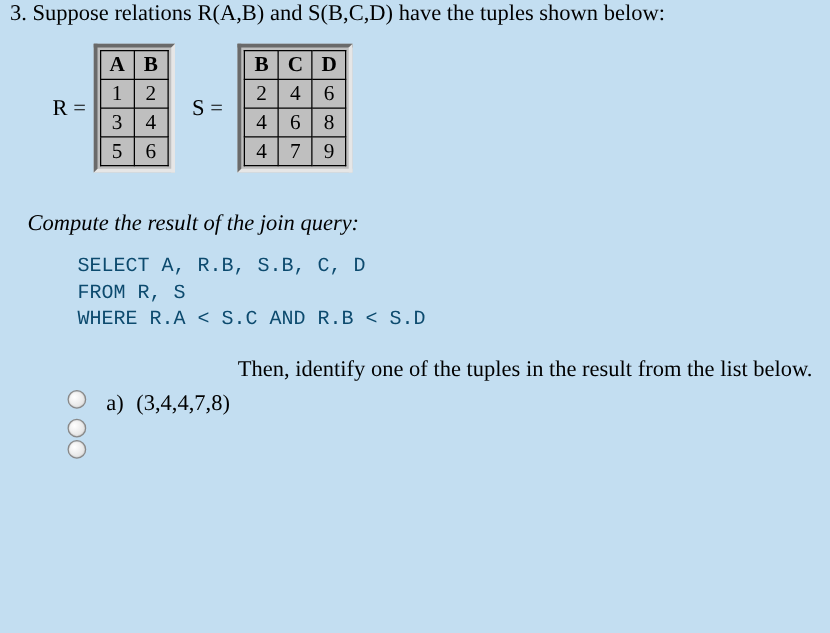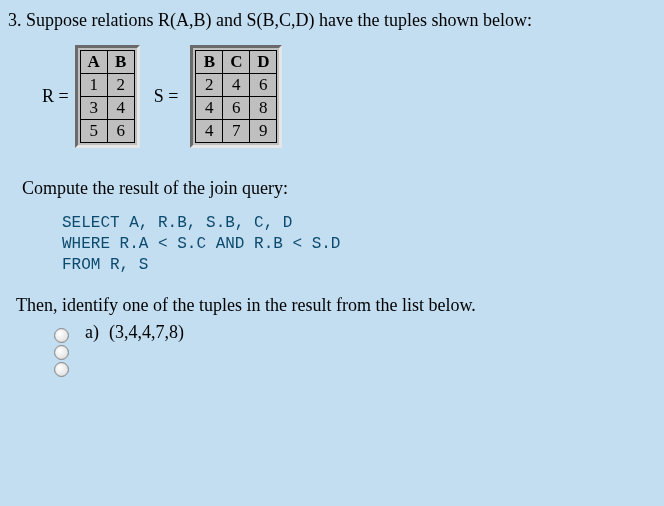--- a/index.html
+++ b/index.html
@@ -8,21 +8,21 @@
       background: #c3def1;
       font-family: "Times New Roman", Times, serif;
       font-size: 18px;
       color: #000;
       width: 664px;
       height: 506px;
       overflow: hidden;
     }
 
     .container {
-      padding: 10px 14px 14px 14px;
+      padding: 0 14px 14px 14px;
     }
 
     .question-line {
       margin: 0 0 14px 0;
       font-size: 18px;
       position: relative;
       left: -6px;
     }
 
     .tables-row {
@@ -69,43 +69,45 @@
     .spacer {
       width: 14px;
     }
     .spacer2 {
       width: 6px;
     }
 
     .compute-line {
       margin: 0 0 14px 8px;
       font-size: 18px;
+      font-style: italic;
     }
 
     .code-block {
       font-family: "Courier New", monospace;
       font-size: 16px;
       color: #0c4a6e;
       margin-left: 48px;
       margin-bottom: 20px;
       line-height: 1.3;
     }
 
     .identify-line {
       margin: 0 0 6px 2px;
       font-size: 18px;
+      text-align: right;
     }
 
     .choices {
       margin-left: 40px;
     }
 
     .choice {
       display: flex;
-      align-items: flex-end;
+      align-items: flex-start;
       margin-bottom: 2px;
       font-family: Liberation Serif, serif;
     }
 
     .radio {
       width: 13px;
       height: 13px;
       border-radius: 50%;
       border: 1px solid #888;
       background: radial-gradient(circle at 35% 35%, #fff, #d9d9d9);
@@ -187,22 +189,22 @@
         </tr>
       </tbody>
         </table>
     </div>
   </div>
 
   <p class="compute-line">Compute the result of the join query:</p>
 
   <div class="code-block">
     <div>SELECT A, R.B, S.B, C, D</div>
+    <div>FROM R, S</div>
     <div>WHERE R.A &lt; S.C AND R.B &lt; S.D</div>
-    <div>FROM R, S</div>
   </div>
 
   <p class="identify-line">Then, identify one of the tuples in the result from the list below.</p>
 
   <div class="choices">
     <div class="choice">
       <div class="radio"></div>
       <span class="choice-text">
         <span class="choice-letter">a)</span><span>(3,4,4,7,8)</span>
       </span>

